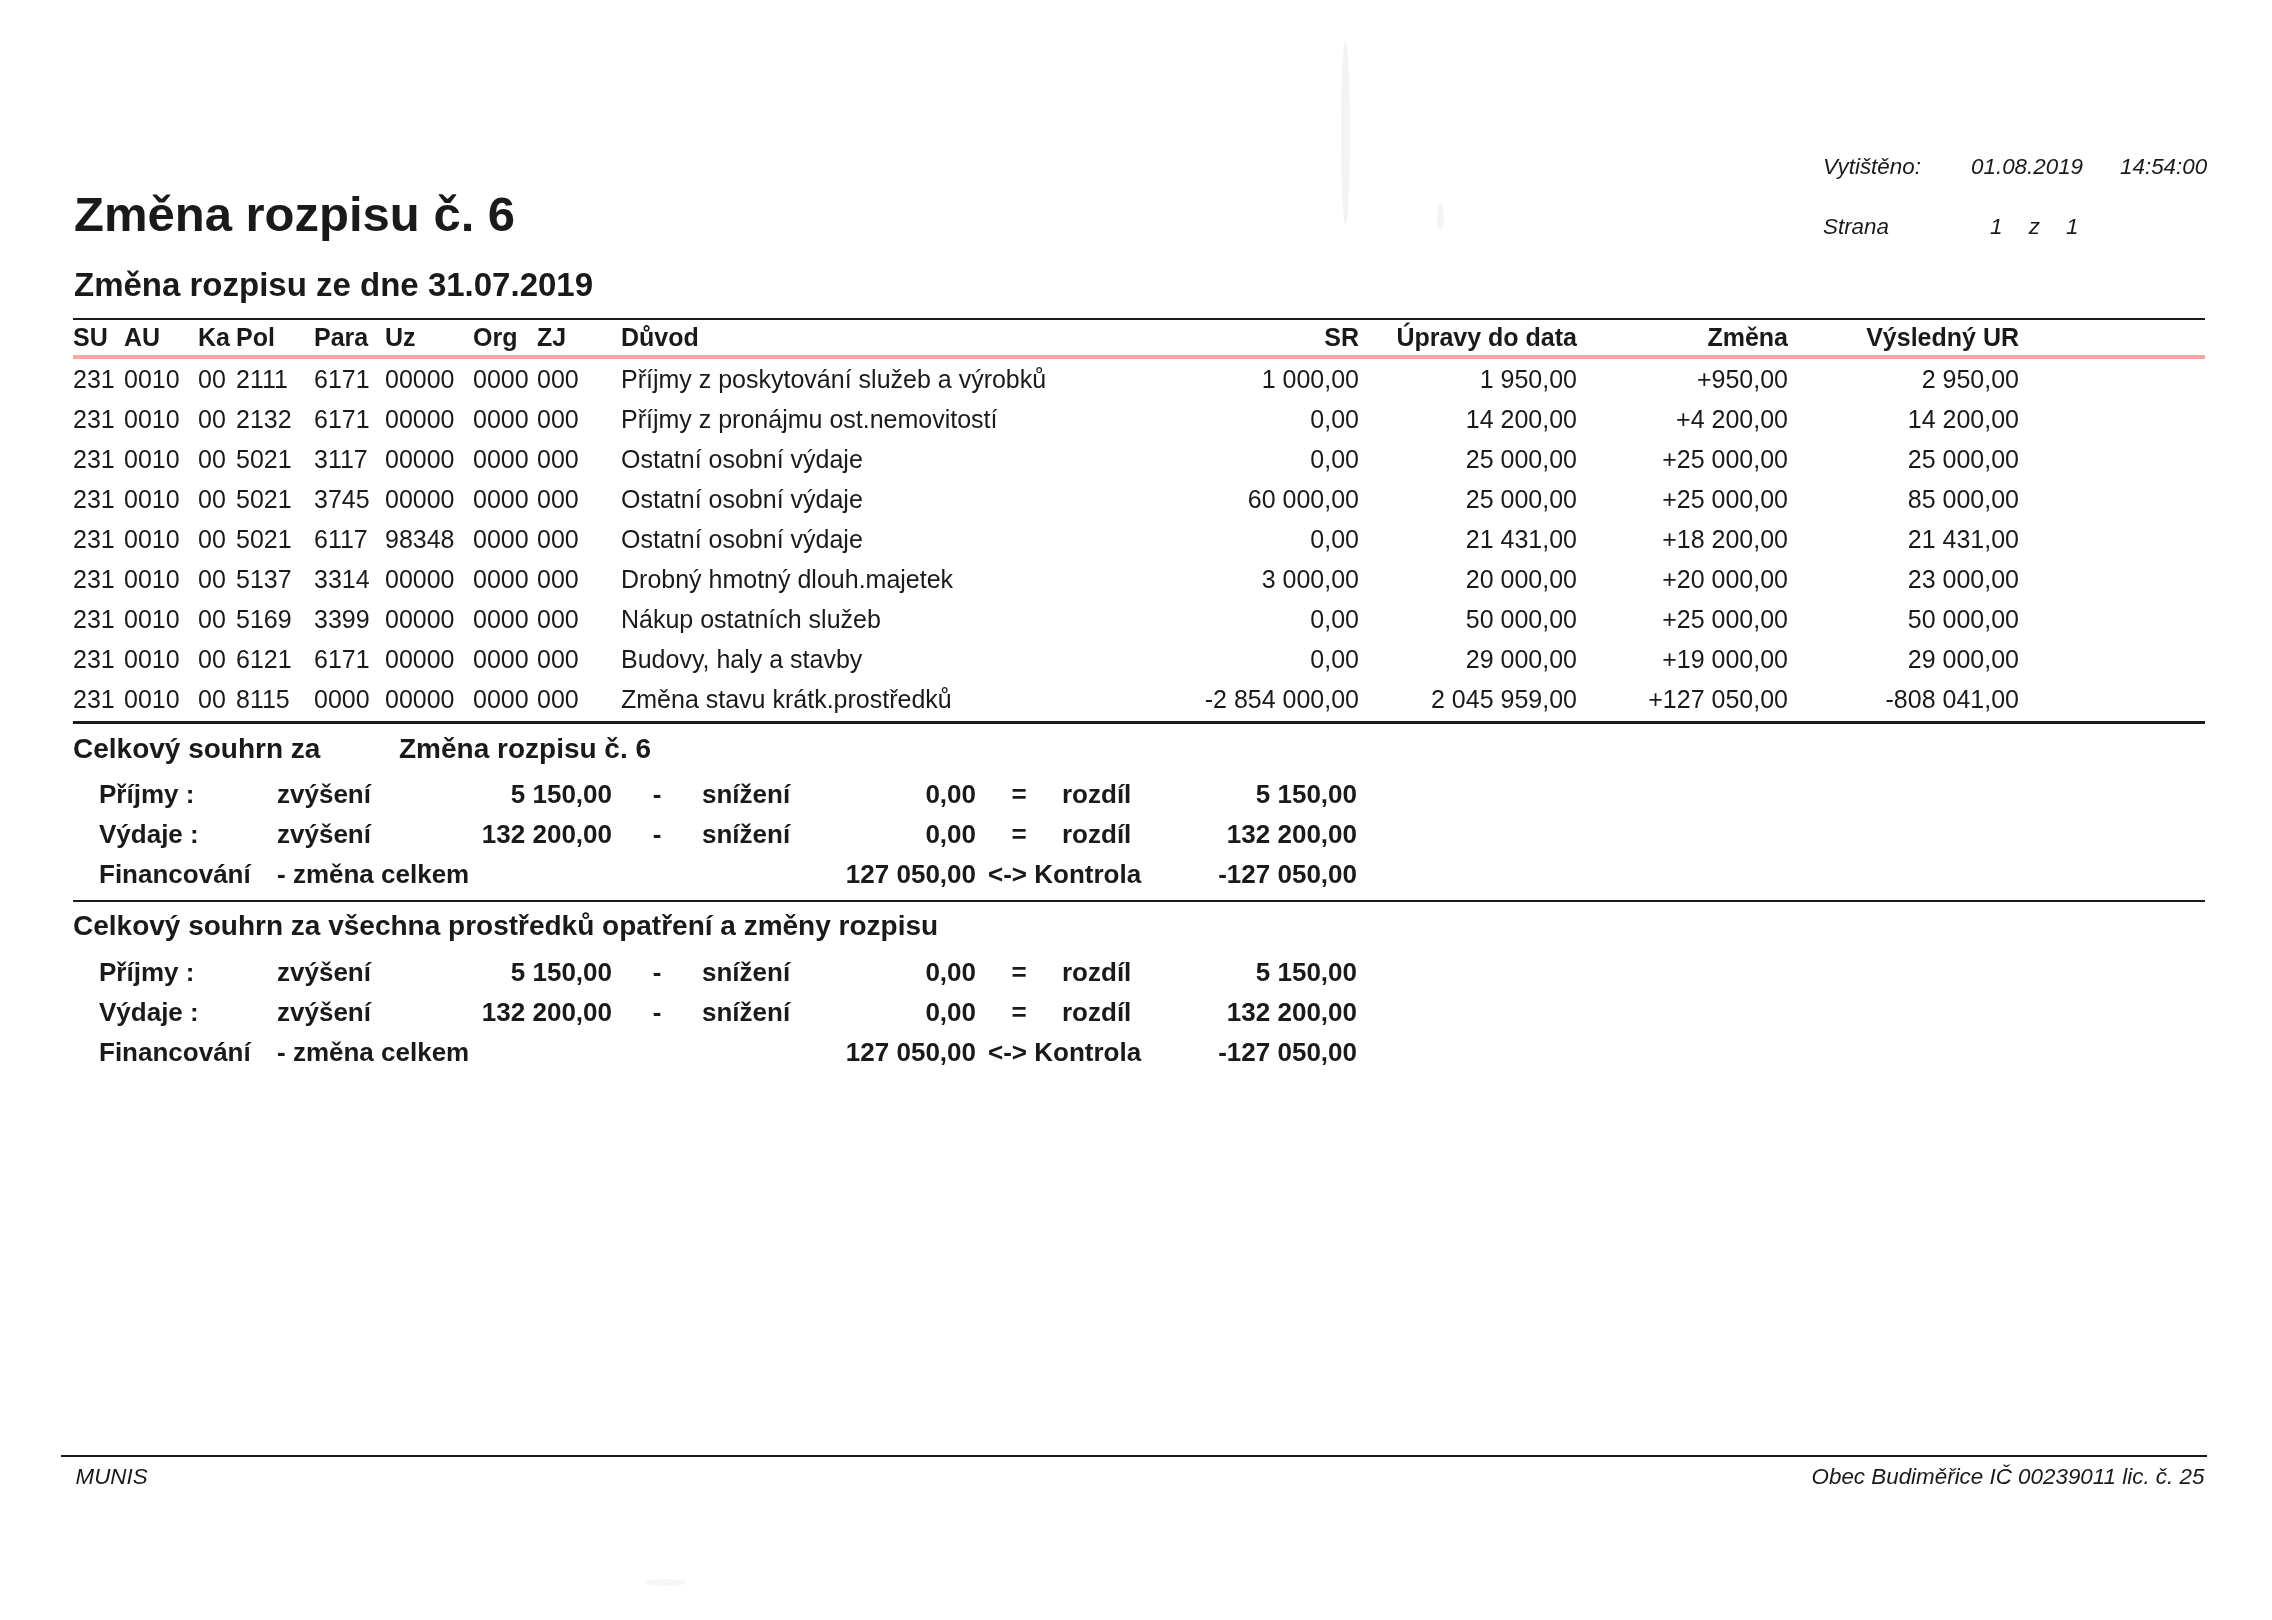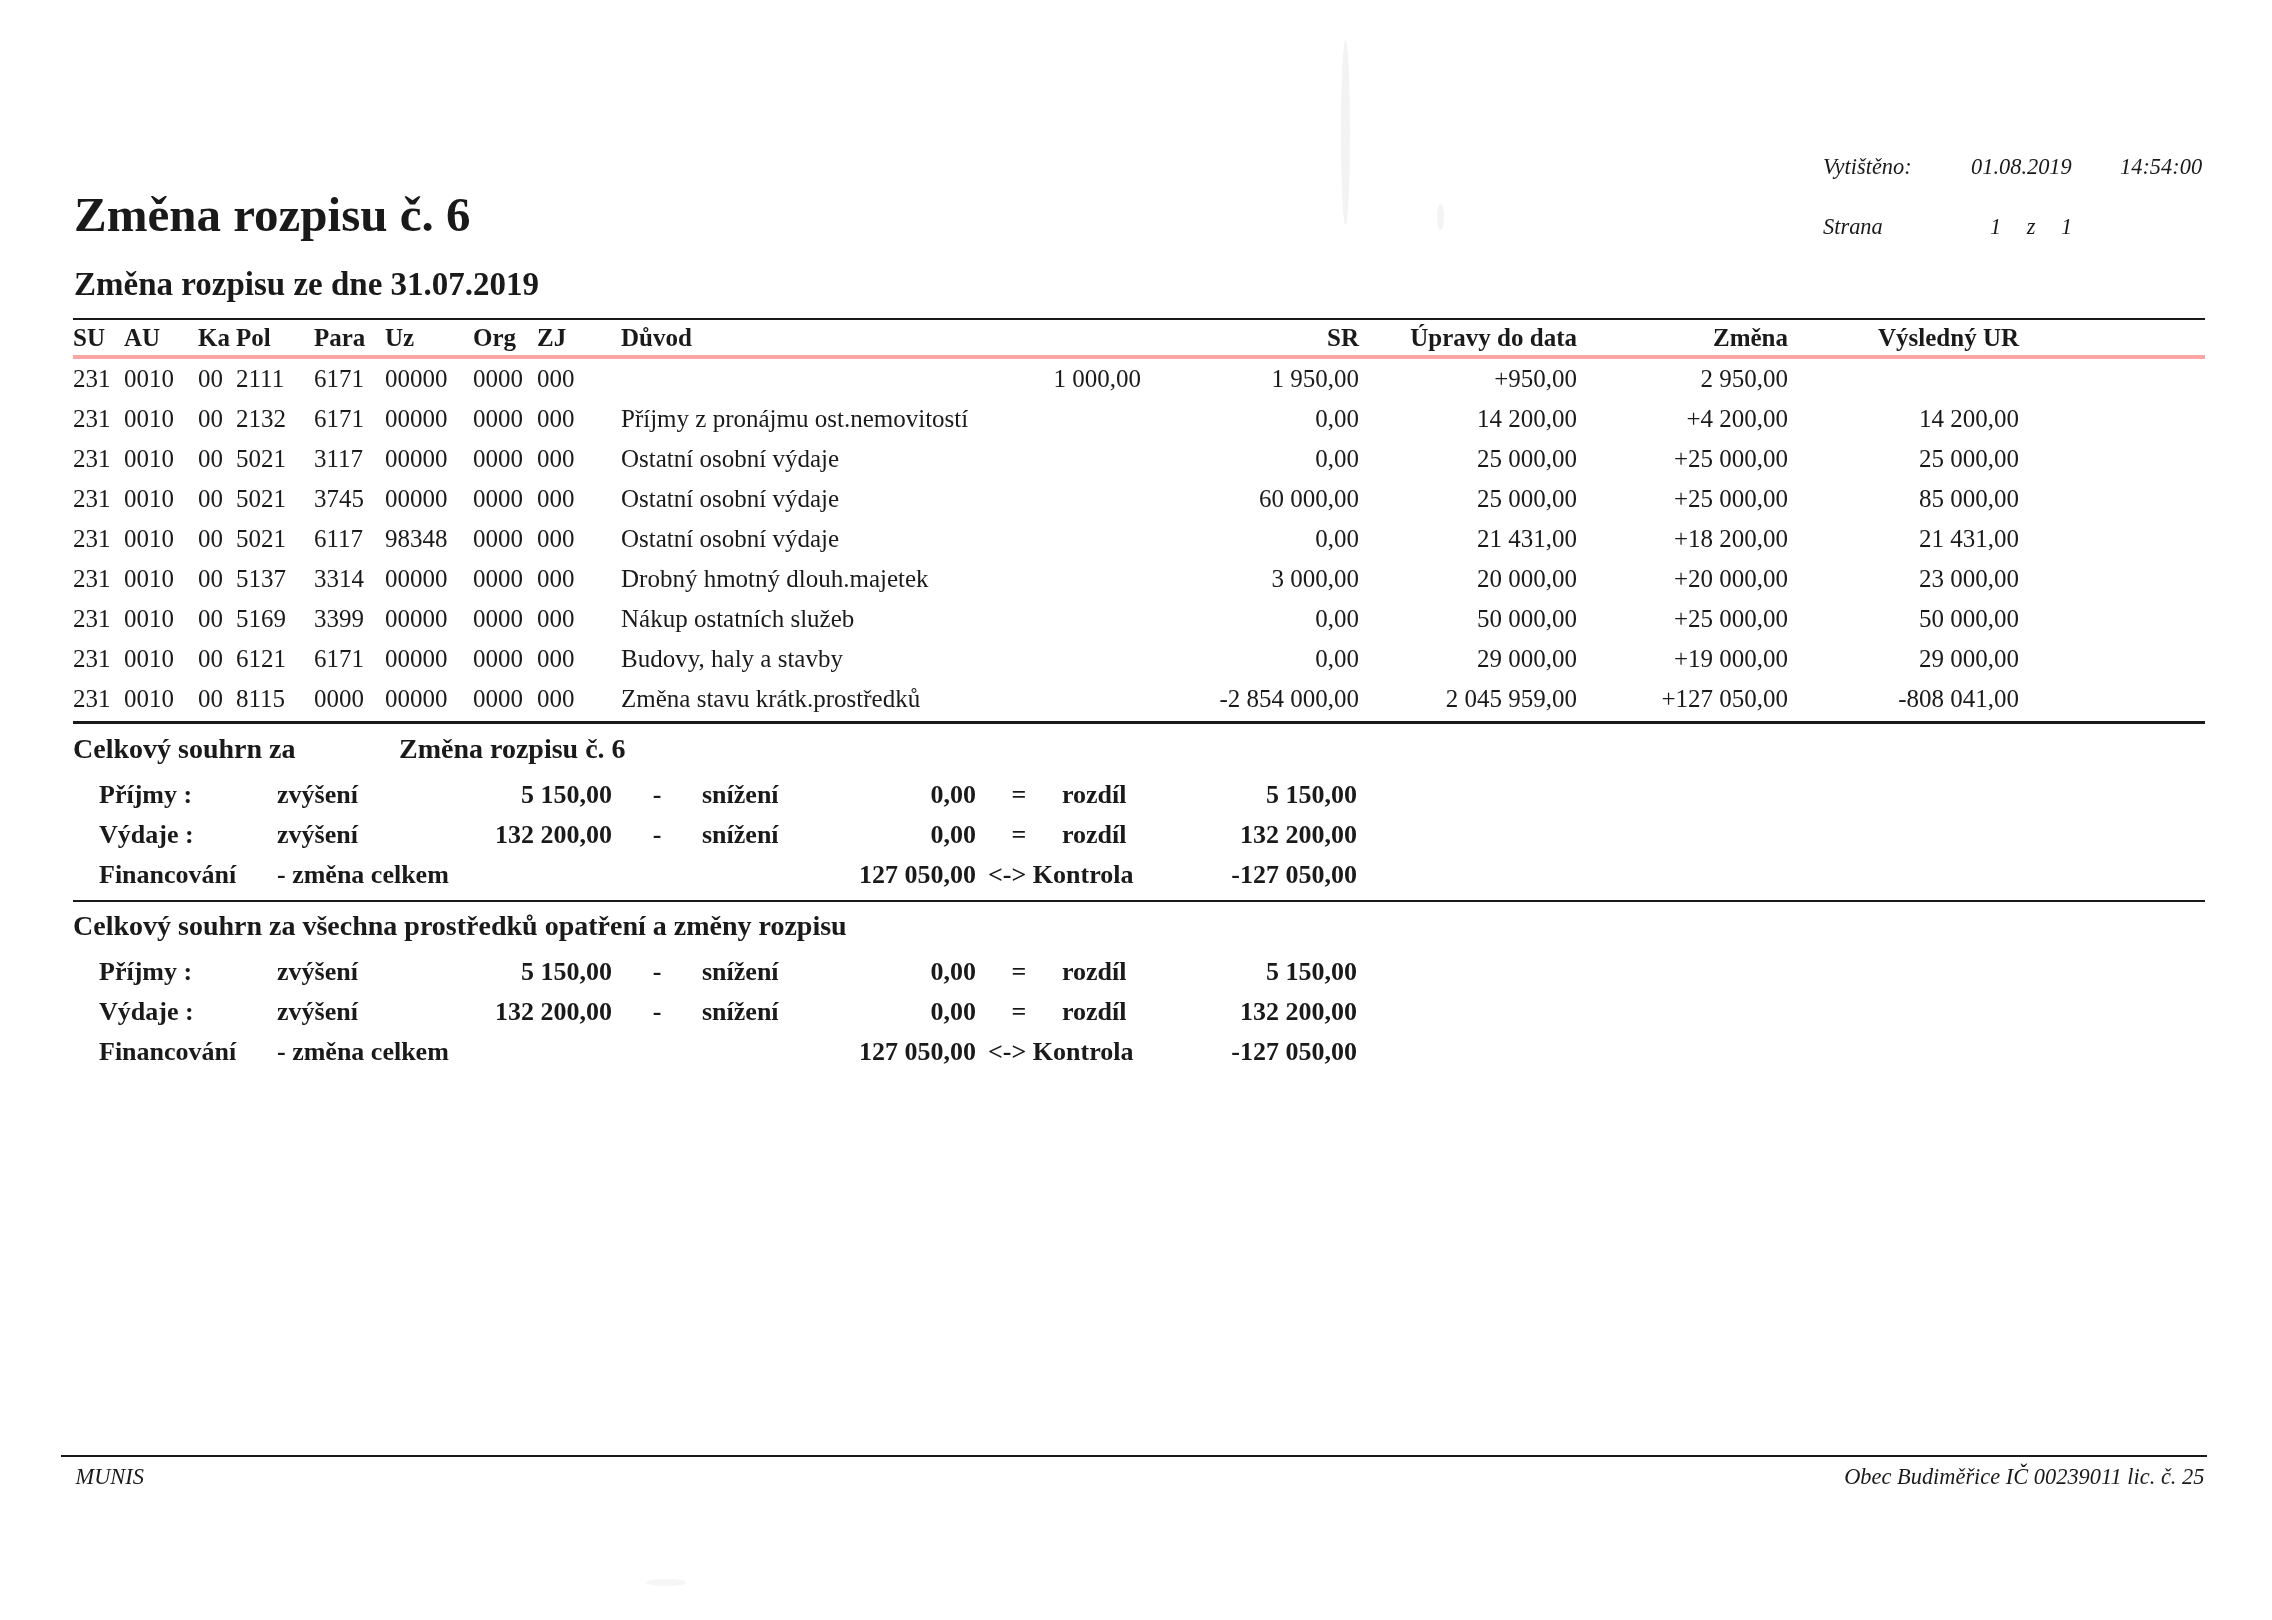--- a/index.html
+++ b/index.html
@@ -3,21 +3,21 @@
 <meta charset="utf-8">
 <style>
   * { box-sizing: border-box; margin: 0; padding: 0; }
   html, body { background: #e9e9e9; }
   .page {
     position: relative;
     width: 2273px;
     height: 1620px;
     background: #ffffff;
     color: #1a1a1a;
-    font-family: Liberation Serif, serif;
+    font-family: Liberation Sans, sans-serif;
     overflow: hidden;
   }
 
   
   .print-info { position: absolute; left: 1823px; top: 142px; font-style: italic; font-size: 22.4px; }
   .pi-row { display: flex; align-items: baseline; }
   .pi-row + .pi-row { margin-top: 34px; }
   .pi-label-printed { width: 148px; }
   .pi-date { width: 149px; margin-top: 12px; }
   .pi-label-page { width: 167px; }
@@ -120,20 +120,21 @@
     <div>
       <div class="trow">
         <span>231</span>
         <span>0010</span>
         <span>00</span>
         <span>2111</span>
         <span>6171</span>
         <span>00000</span>
         <span>0000</span>
         <span>000</span>
+        <span>Příjmy z poskytování služeb a výrobků</span>
         <span class="num">1 000,00</span>
         <span class="num">1 950,00</span>
         <span class="num">+950,00</span>
         <span class="num">2 950,00</span>
       </div>
 
       <div class="trow">
         <span>231</span>
         <span>0010</span>
         <span>00</span>

